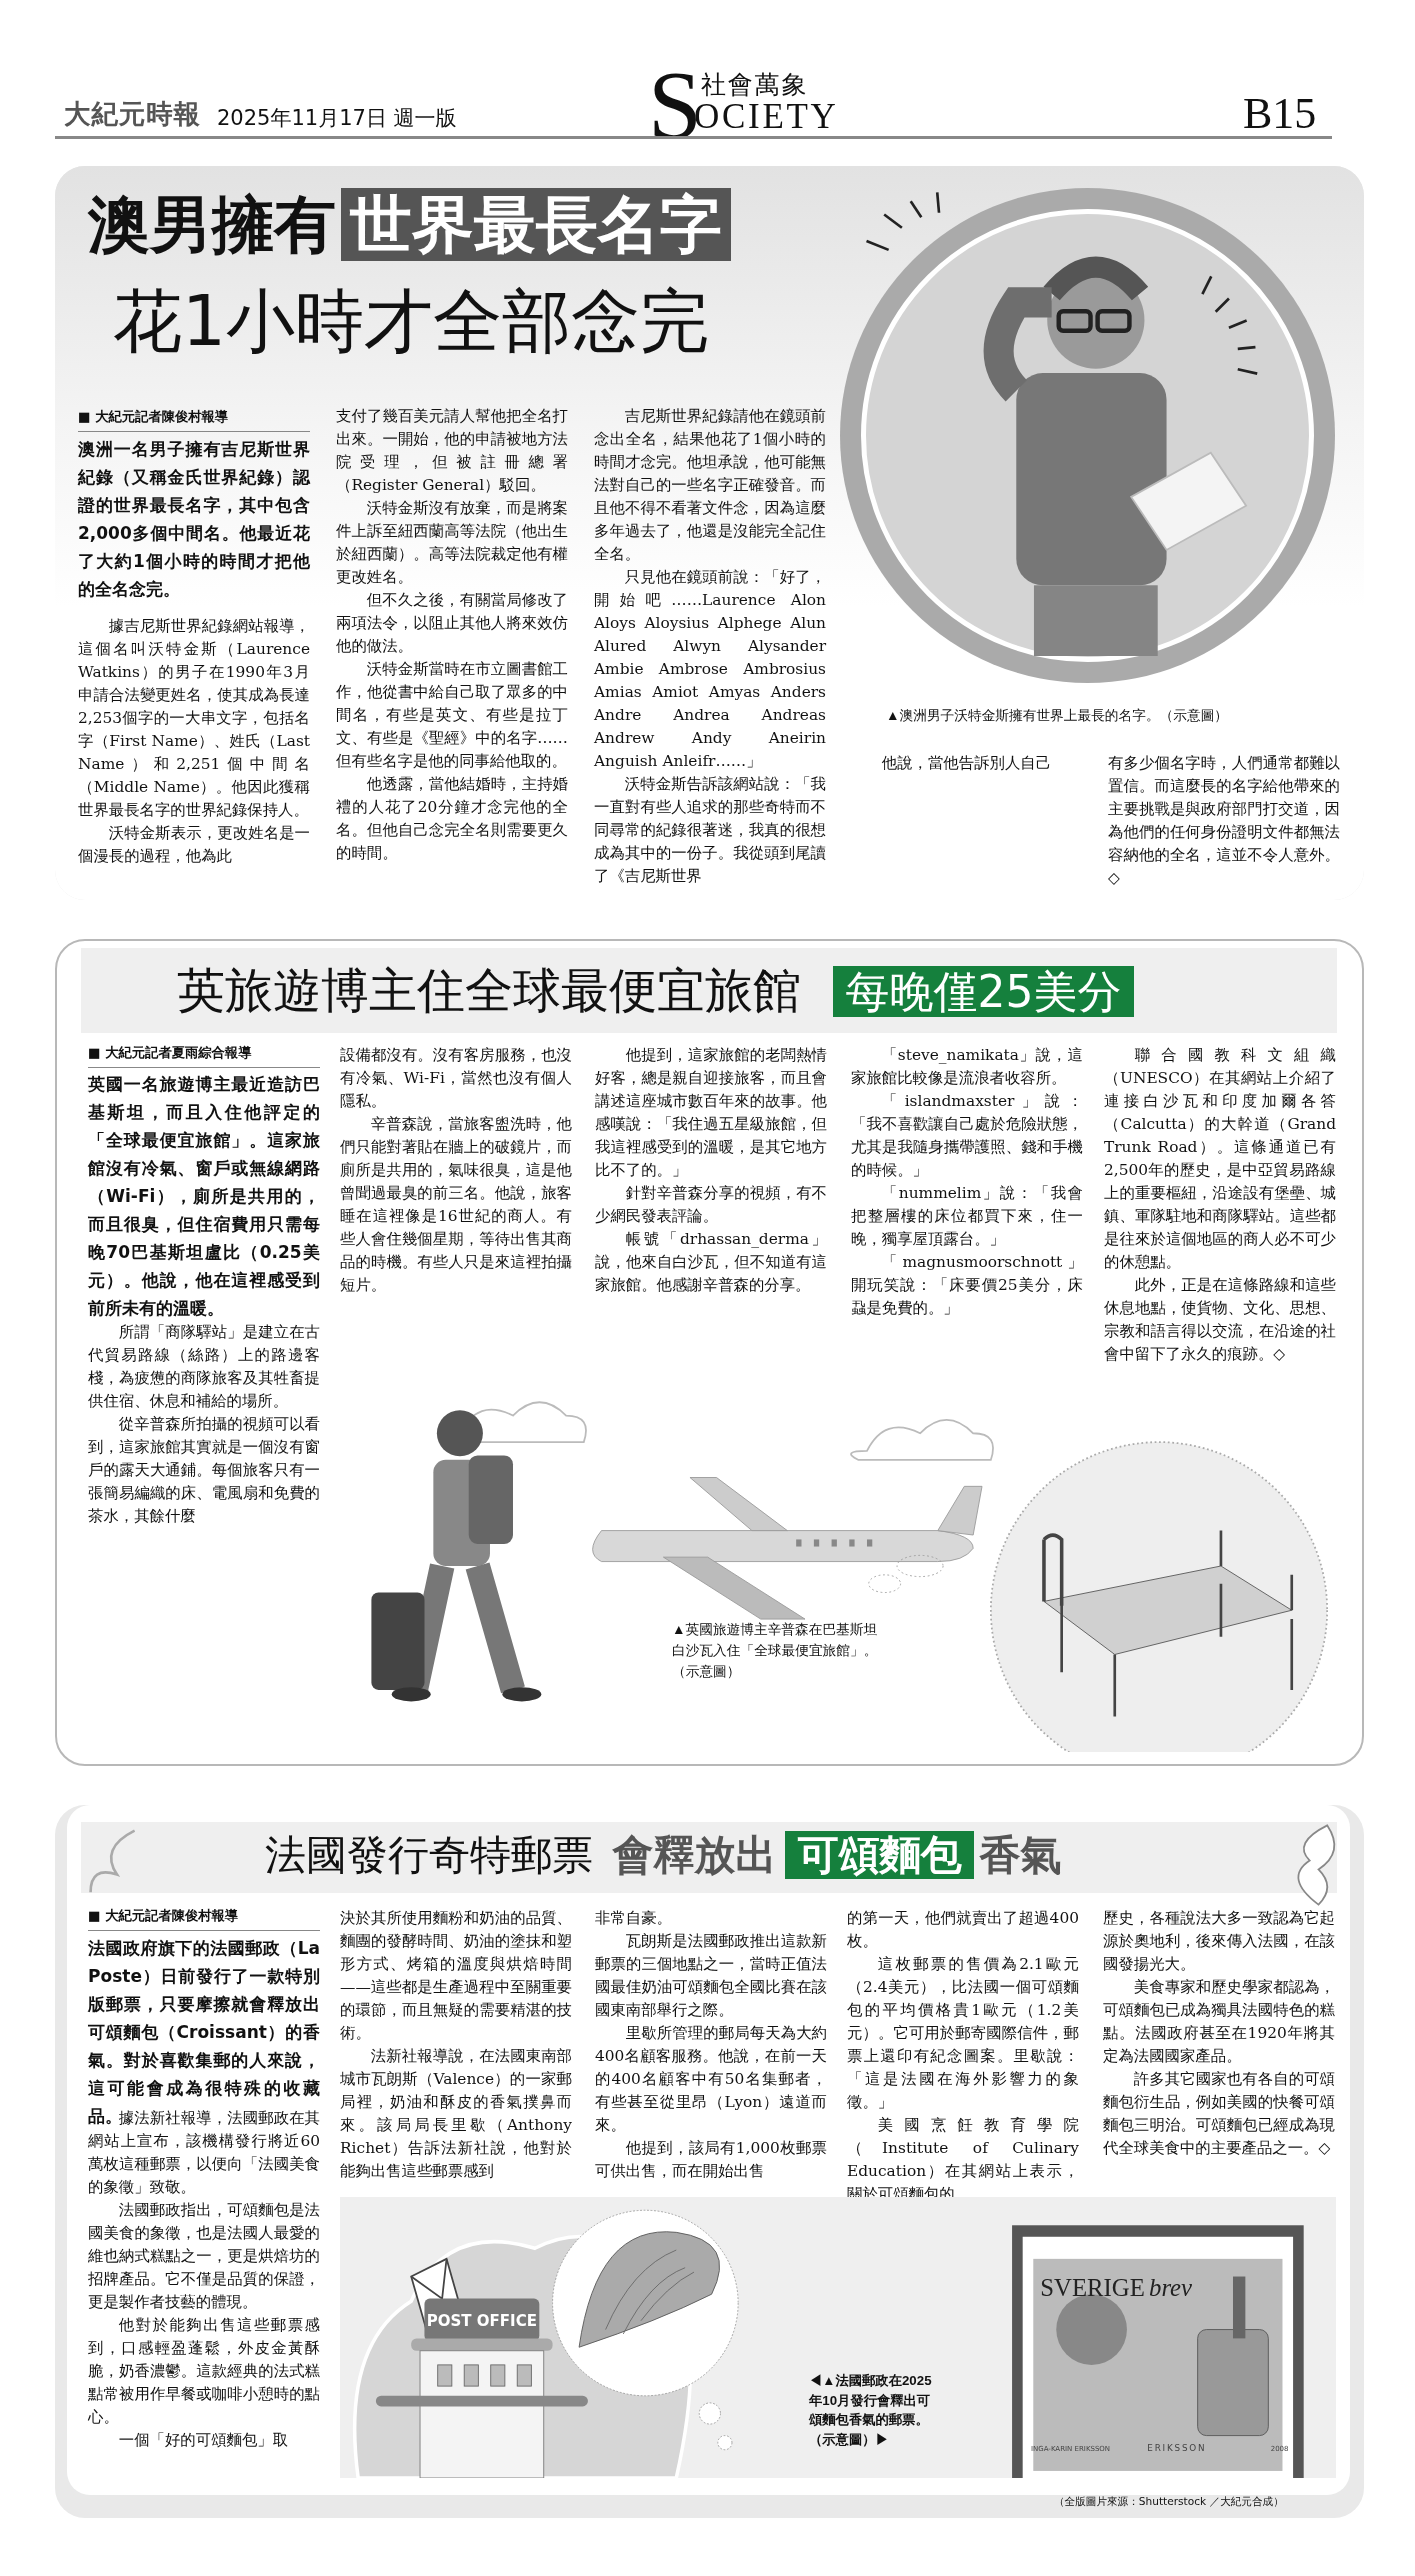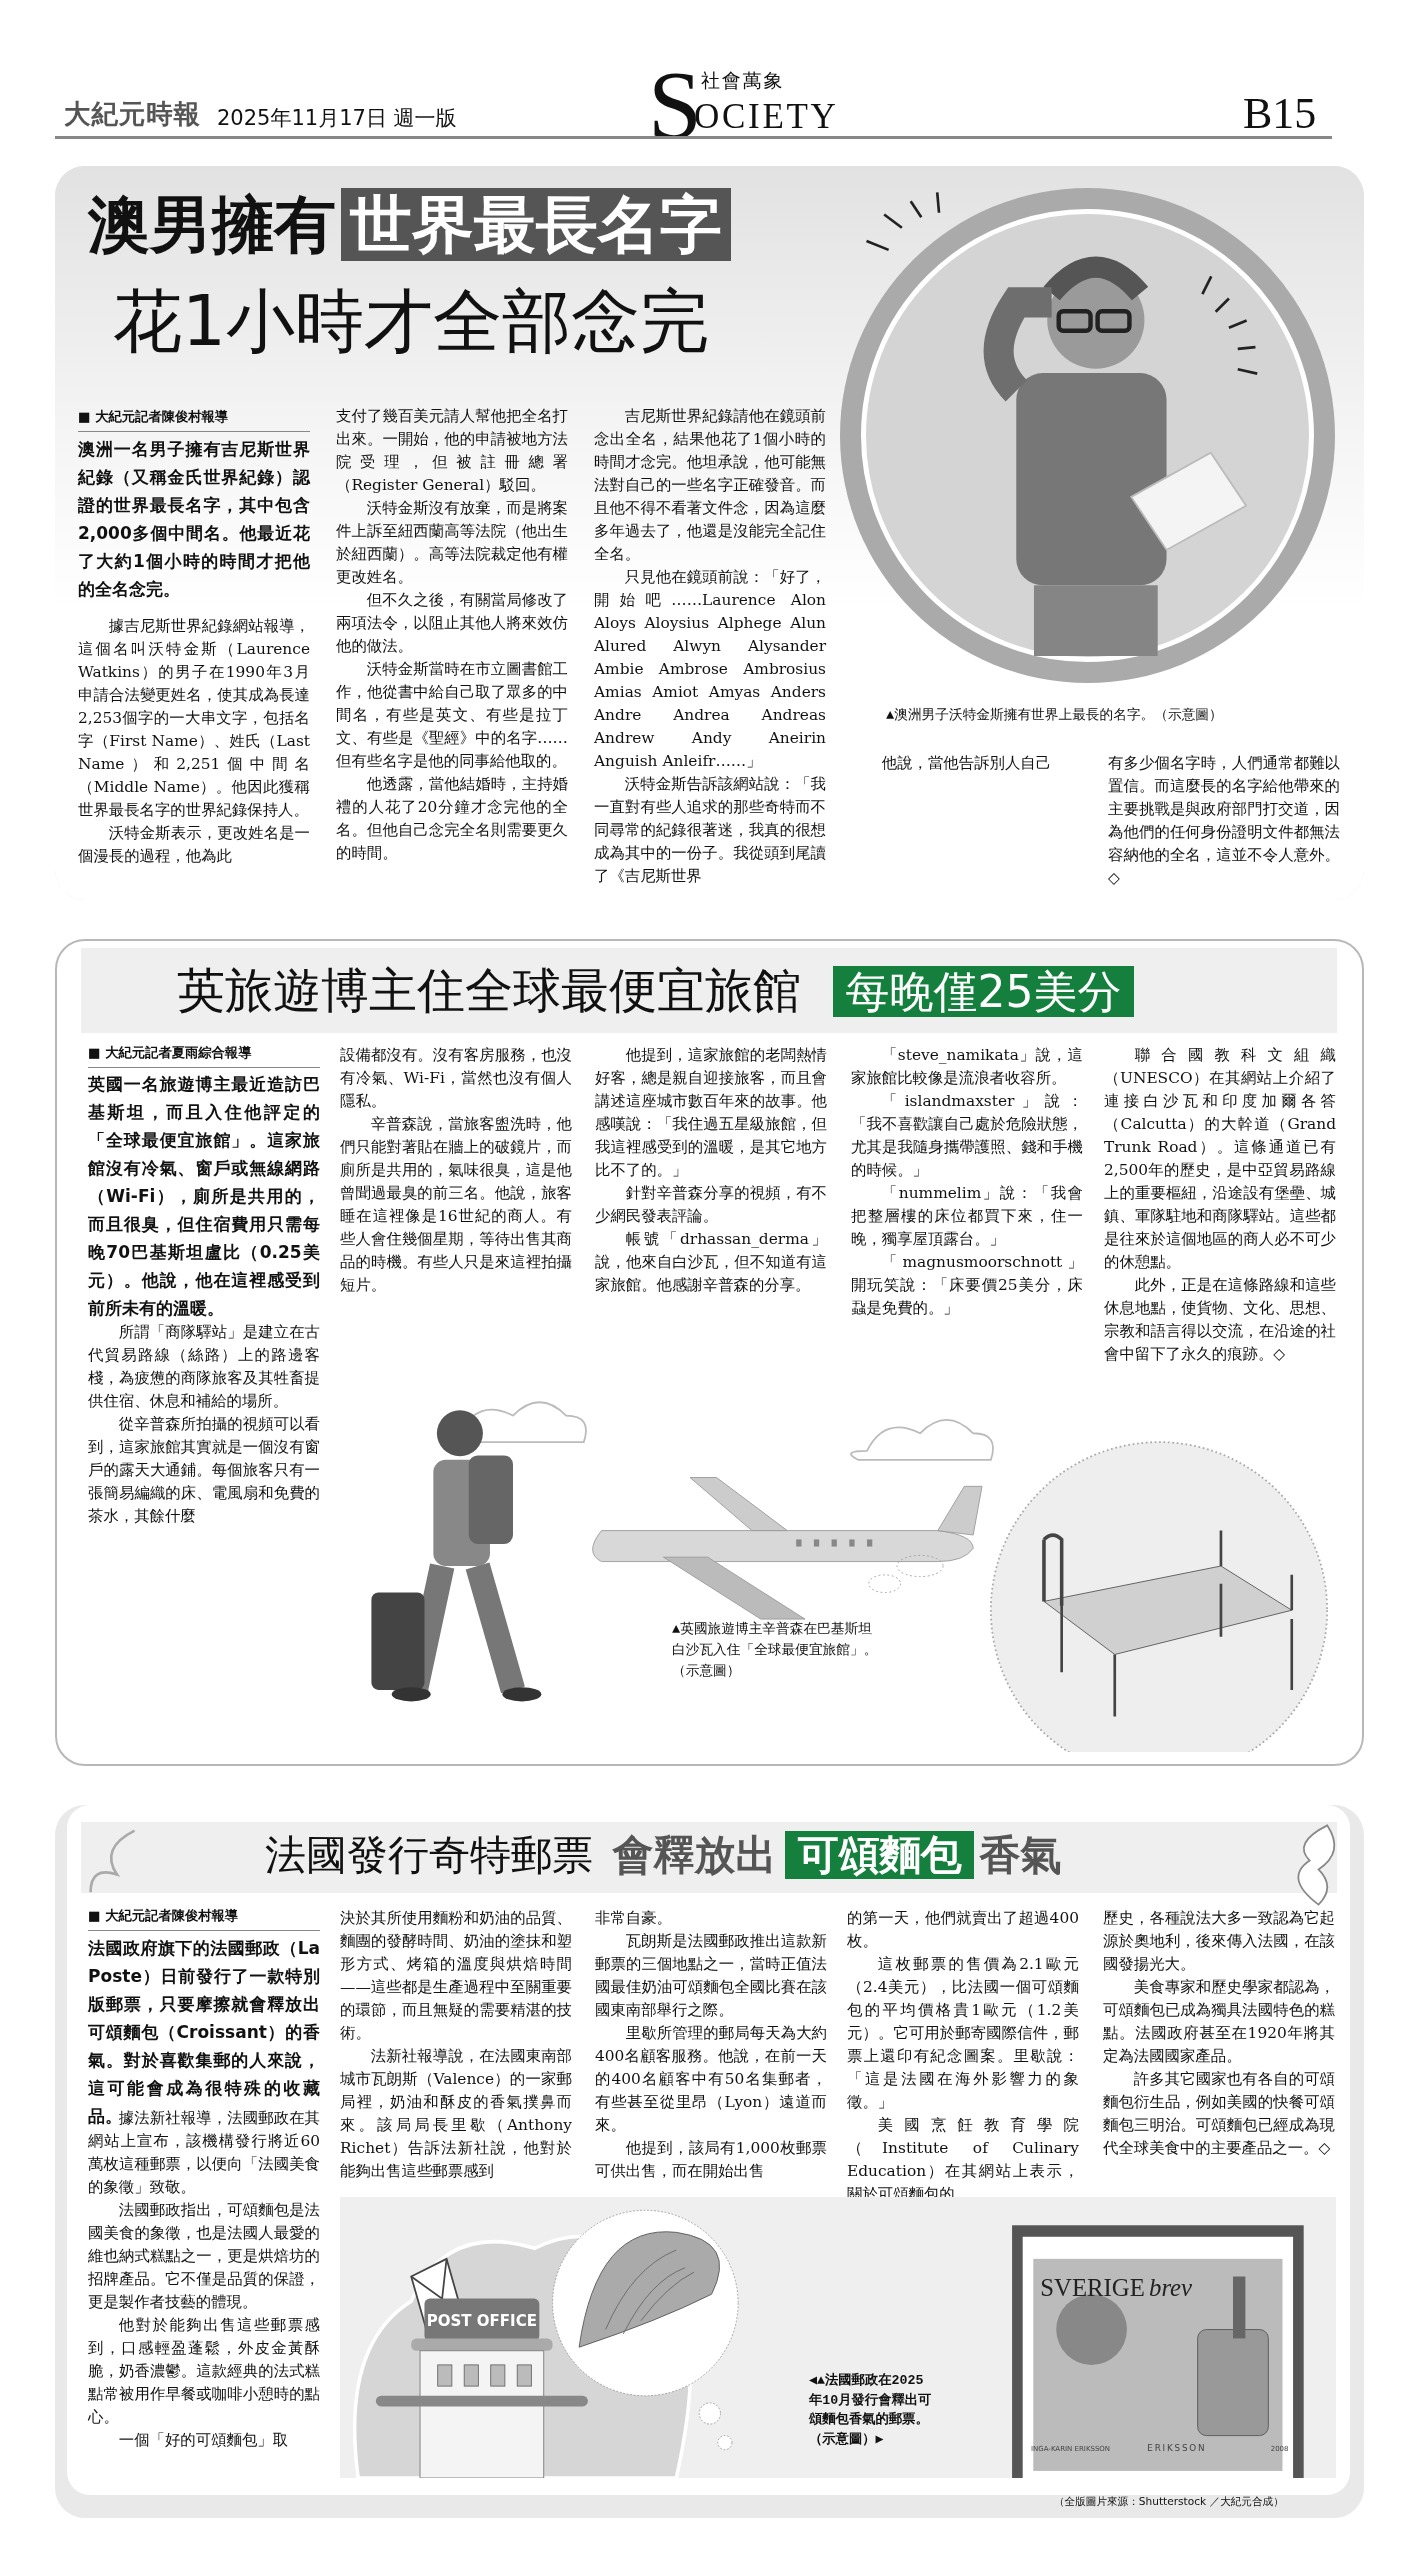--- a/index.html
+++ b/index.html
@@ -5,42 +5,42 @@
 *{box-sizing:border-box;margin:0;padding:0}
 html,body{width:1415px;height:2576px;background:#fff;overflow:hidden}
 body{position:relative;font-family:"DejaVu Serif","Liberation Serif",serif;color:#111}
 .abs{position:absolute}
 .sans{font-family:"DejaVu Sans","Liberation Sans",sans-serif}
 
 
 .masthead-brand{left:64px;top:96px;font-size:26.5px;font-weight:bold;color:#555;letter-spacing:0.9px}
 .masthead-date{left:217px;top:104px;font-size:21px;color:#111}
 .masthead-s{left:648px;top:62px;font-size:97px;line-height:88px;font-family:"Liberation Serif",serif}
-.masthead-zh{left:701px;top:68px;font-size:19px;letter-spacing:1.8px}
+.masthead-zh{left:701px;top:68px;font-size:25px;letter-spacing:1.8px}
 .masthead-en{left:694px;top:97px;font-size:35px;font-family:"Liberation Serif",serif;letter-spacing:2.7px}
 .masthead-page{left:1243px;top:88px;font-size:44px;font-family:"Liberation Serif",serif}
 .masthead-rule{left:55px;top:136px;width:1277px;height:2.7px;background:#888}
 
 
 .panel{border-radius:30px;background:#e9e9e9}
 .panel-inner{background:#fff}
 .p1{left:55px;top:166px;width:1309px;height:734px}
 .p2{left:55px;top:939px;width:1309px;height:827px}
 .p3{left:55px;top:1805px;width:1309px;height:713px}
 
 .headline{font-family:"DejaVu Sans","Liberation Sans",sans-serif;font-weight:bold;color:#111}
 .hl-box{background:#555;color:#fff;padding:0 8.8px}
 .hl-black{background:#15803d;color:#fff;padding:0 12.4px}
 
 .byline{font-size:13.3px;font-weight:bold;font-family:"DejaVu Sans","Liberation Sans",sans-serif;border-bottom:1.8px solid #888;padding-bottom:5.3px;white-space:nowrap}
 .lead{font-family:"DejaVu Sans","Liberation Sans",sans-serif;font-weight:bold;font-size:17px;line-height:28px;text-align:justify}
 .body{font-size:15.4px;line-height:23px;text-align:justify}
 .body p{text-indent:2em}
 .body p.noindent{text-indent:0}
-.caption{font-family:Liberation Mono, monospace;font-size:13.7px;line-height:21px}
+.caption{font-family:Liberation Sans, sans-serif;font-size:13.7px;line-height:21px}
 .credit{font-family:"DejaVu Sans","Liberation Sans",sans-serif;font-size:10.6px}
 
 
 .circle-outer{border-radius:50%;background:#aaa}
 .circle-inner{border-radius:50%;background:#d4d4d4;border:5.3px solid #fff}
 </style>
 </head>
 <body>
 
 <div class="abs masthead-brand">大紀元時報</div>

